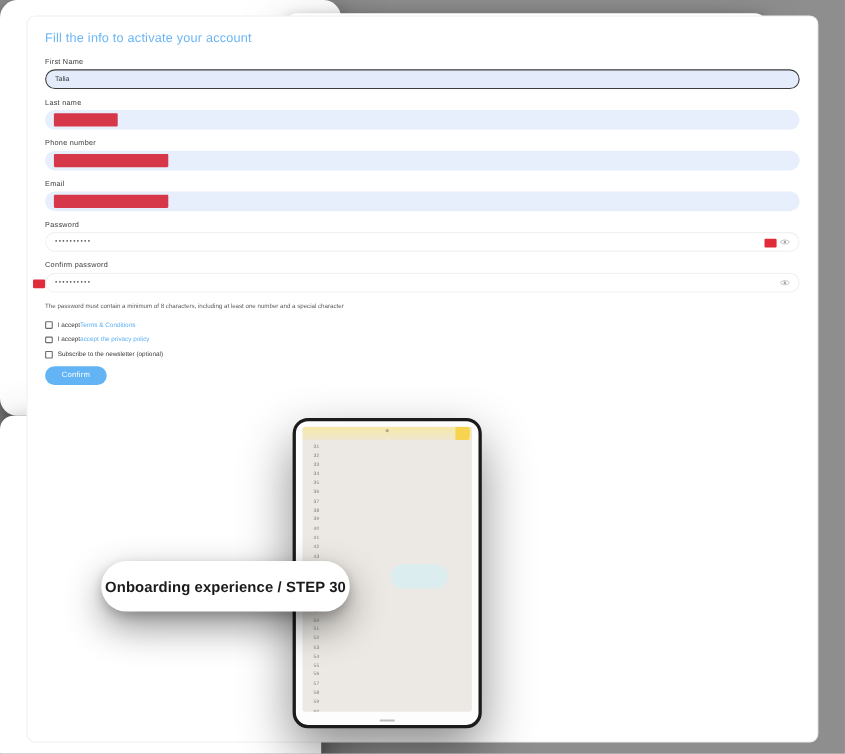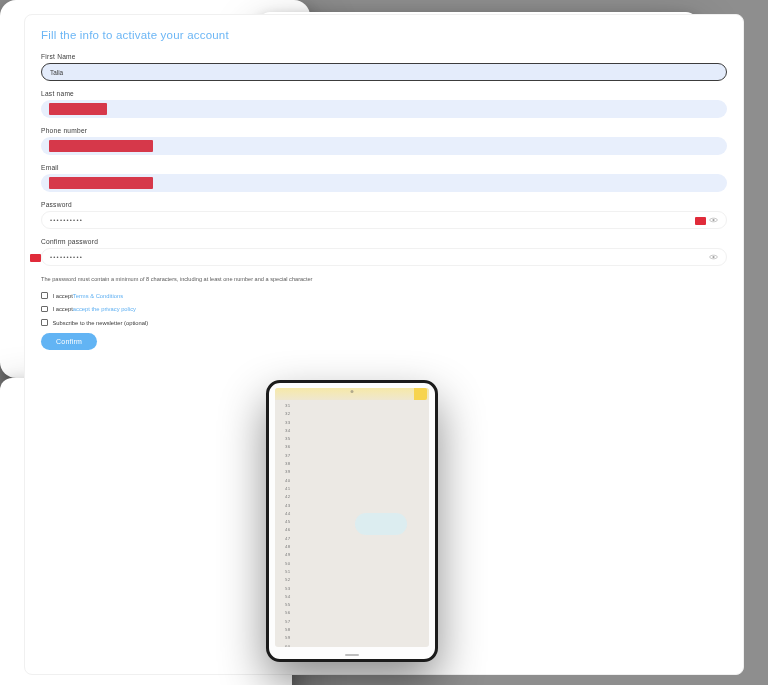--- a/index.html
+++ b/index.html
@@ -424,14 +424,15 @@
           <div class="num">57</div>
           <div class="num">58</div>
           <div class="num">59</div>
           <div class="num">60</div>
         </div>
       <div id="phone-blob"></div>
     </div>
     <div id="phone-home"></div>
   </div>
 
+  <div id="caption">Onboarding experience / STEP 30</div>
 
 </div>
 
 </body></html>

